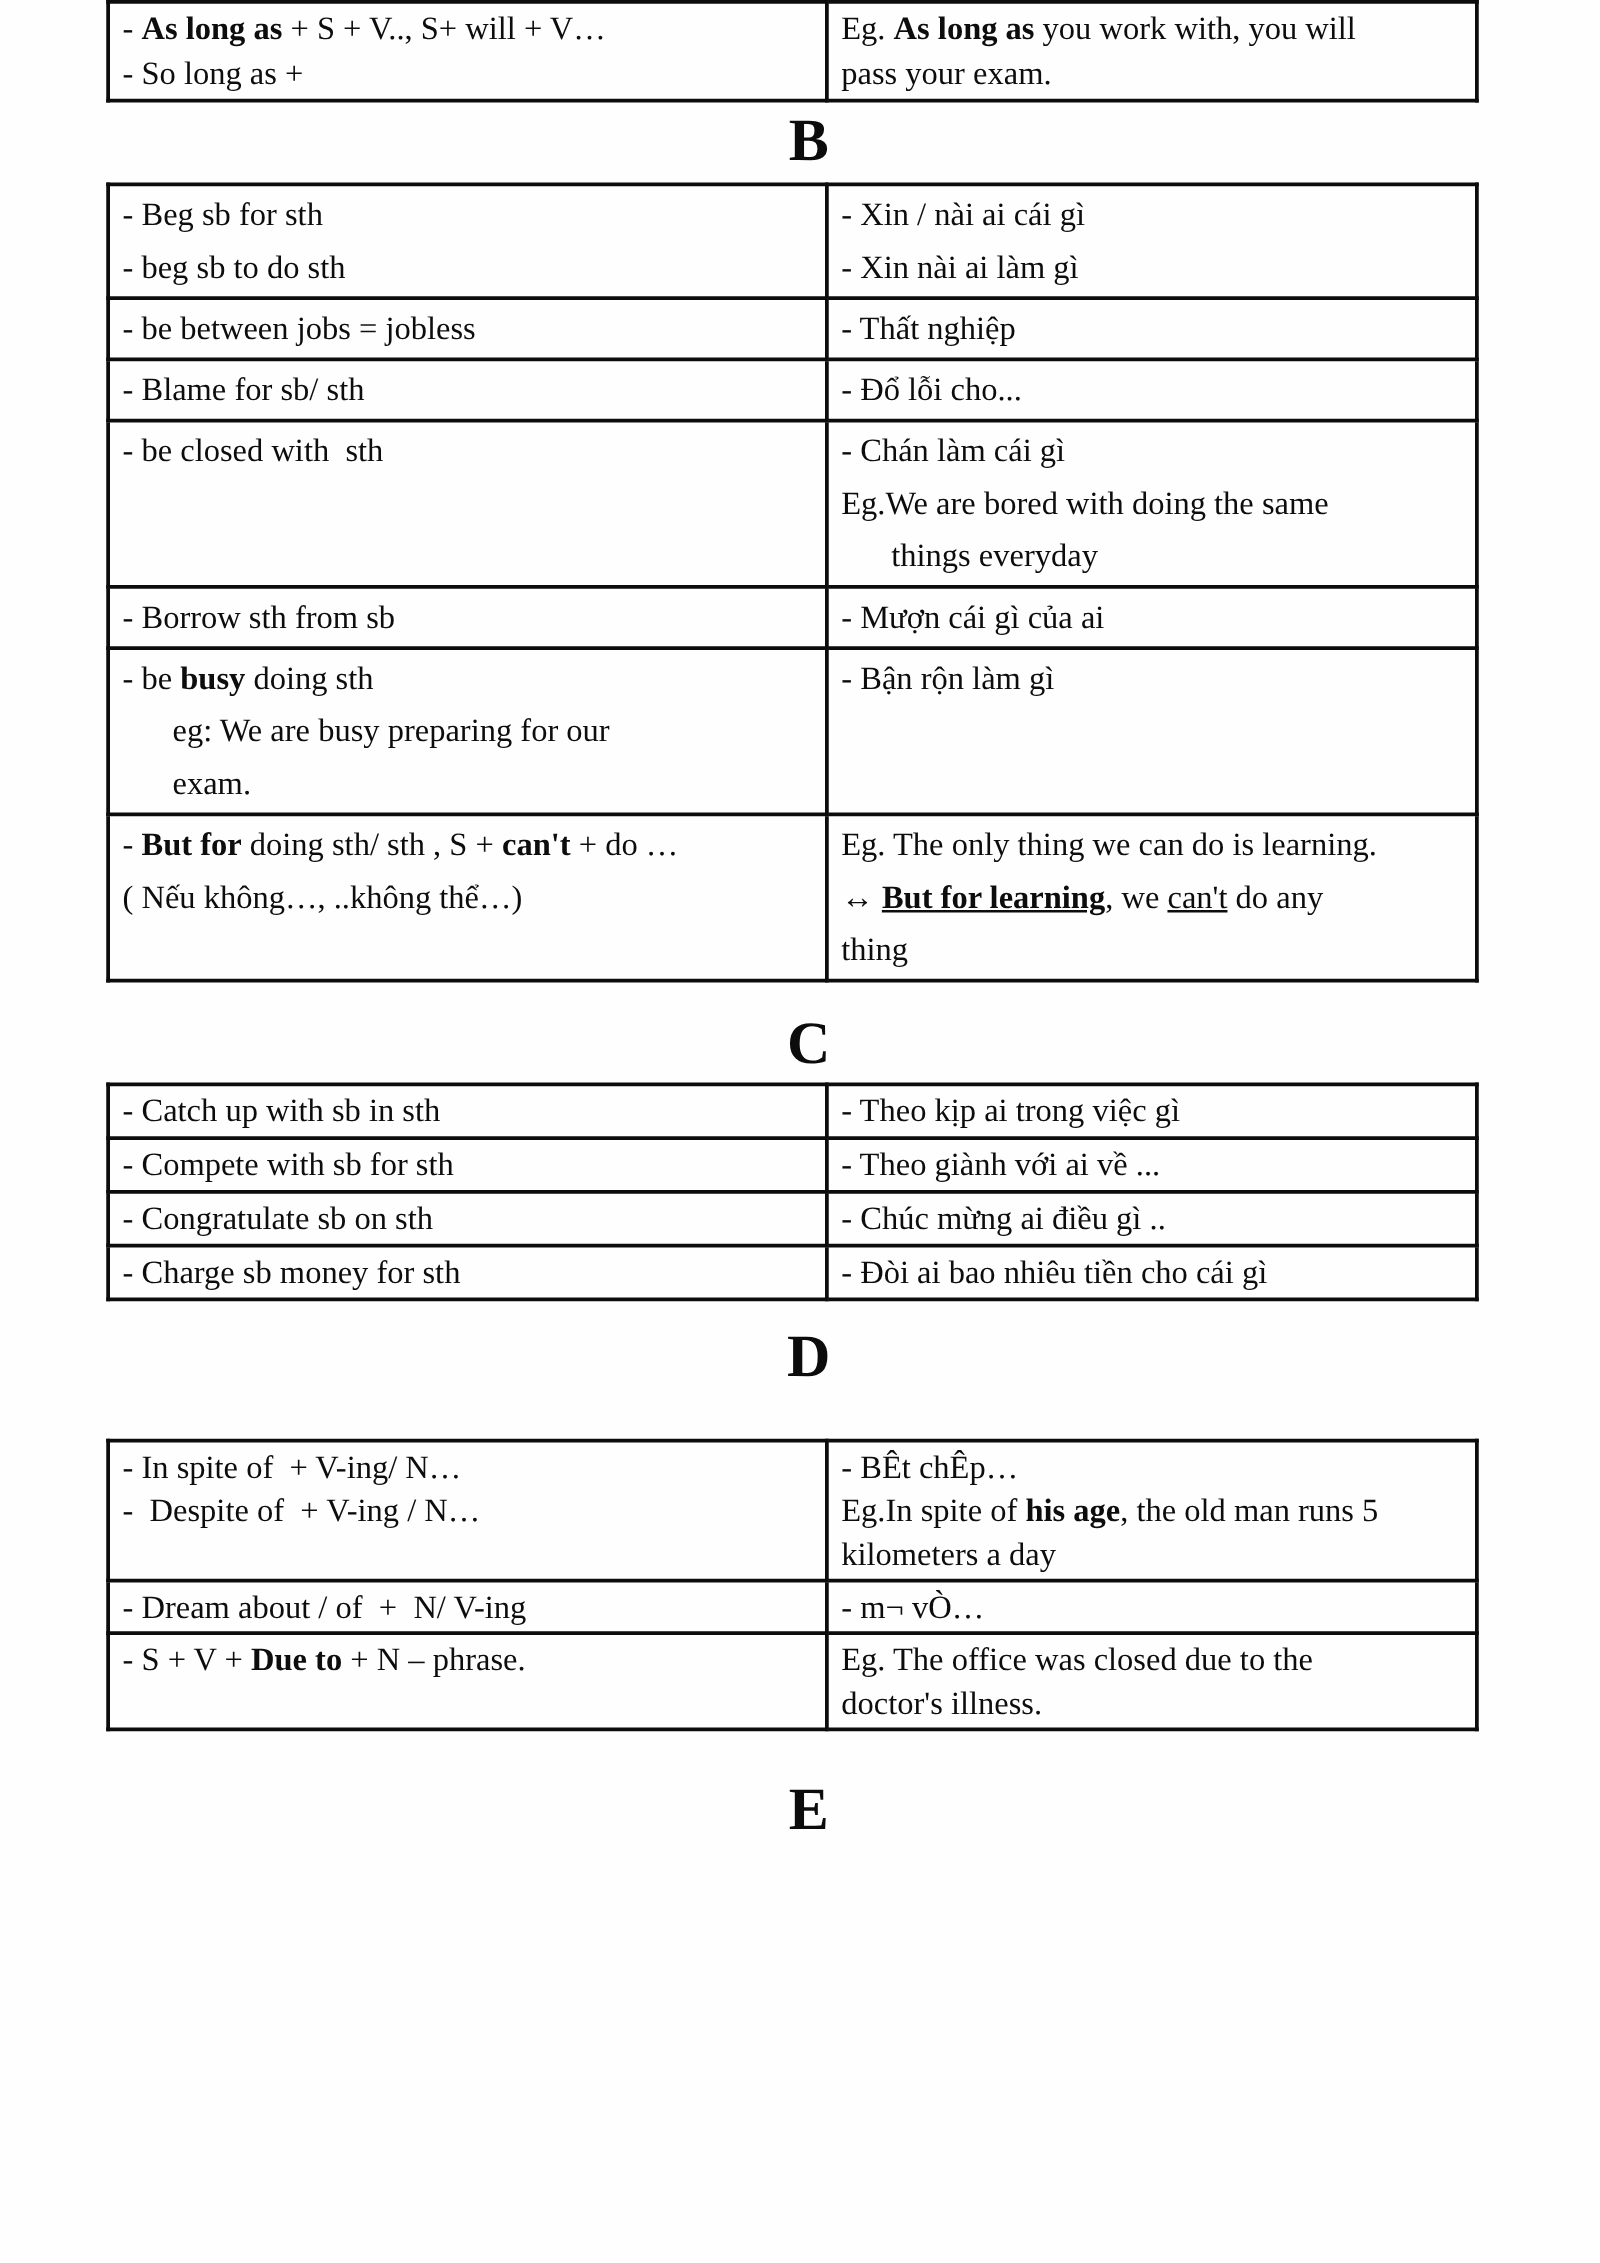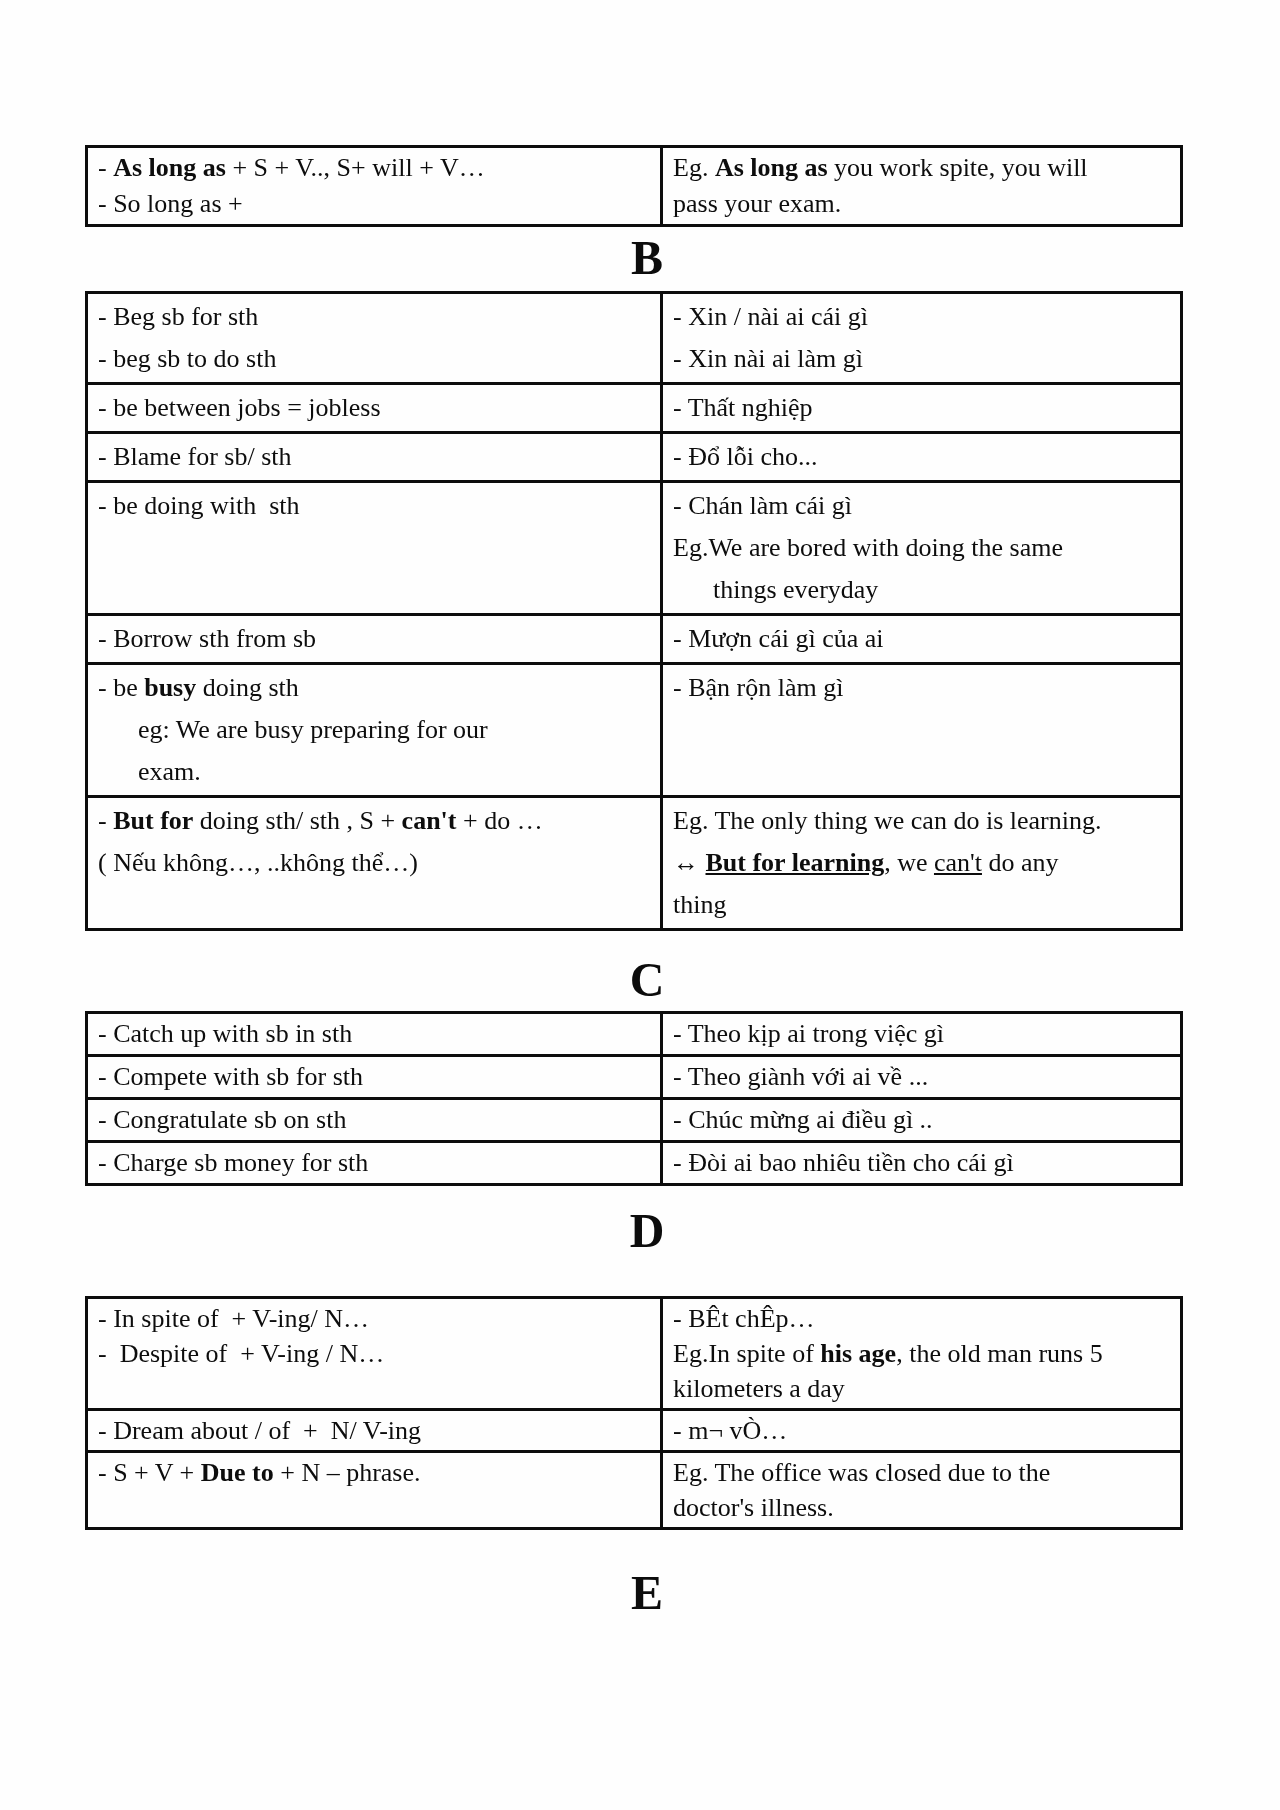--- a/index.html
+++ b/index.html
@@ -18,21 +18,21 @@
     width: 1098px;
     table-layout: fixed;
   }
   table.vocab td {
     border: 3px solid #0c0c0c;
     vertical-align: top;
     padding: 2px 10px;
     font-size: 26px;
   }
   table.vocab td:first-child { width: 552px; }
-  .t-a { margin-top: 145px; }
+  .t-a { }
   .t-a td { line-height: 36px; }
   .t-b td { line-height: 42px; padding-top: 1px; padding-bottom: 1px; }
   .t-c td { line-height: 36px; margin-top: 46px; }
   .t-d td { line-height: 35px; }
   .line { white-space: pre-wrap; }
   .line.indent { padding-left: 40px; }
   .b { font-weight: bold; }
   .u { text-decoration: underline; }
   .section-heading {
     width: 1098px;
@@ -56,21 +56,21 @@
 <div class="page">
 
   <table class="vocab t-a">
     <tbody>
         <tr>
           <td>
             <div class="line"><span>- </span><span class="b">As long as</span><span> + S + V.., S+ will + V…</span></div>
             <div class="line"><span>- So long as +</span></div>
           </td>
           <td>
-            <div class="line"><span>Eg. </span><span class="b">As long as</span><span> you work spite, you will</span></div>
+            <div class="line"><span>Eg. </span><span class="b">As long as</span><span> you work with, you will</span></div>
             <div class="line"><span>pass your exam.</span></div>
           </td>
         </tr>
       </tbody>
   </table>
 
   <div class="section-heading h-b">B</div>
 
   <table class="vocab t-b">
     <tbody>
@@ -95,21 +95,21 @@
         <tr>
           <td>
             <div class="line"><span>- Blame for sb/ sth</span></div>
           </td>
           <td>
             <div class="line"><span>- Đổ lỗi cho...</span></div>
           </td>
         </tr>
         <tr>
           <td>
-            <div class="line"><span>- be doing with  sth</span></div>
+            <div class="line"><span>- be closed with  sth</span></div>
           </td>
           <td>
             <div class="line"><span>- Chán làm cái gì</span></div>
             <div class="line"><span>Eg.We are bored with doing the same</span></div>
             <div class="line indent"><span>things everyday</span></div>
           </td>
         </tr>
         <tr>
           <td>
             <div class="line"><span>- Borrow sth from sb</span></div>

